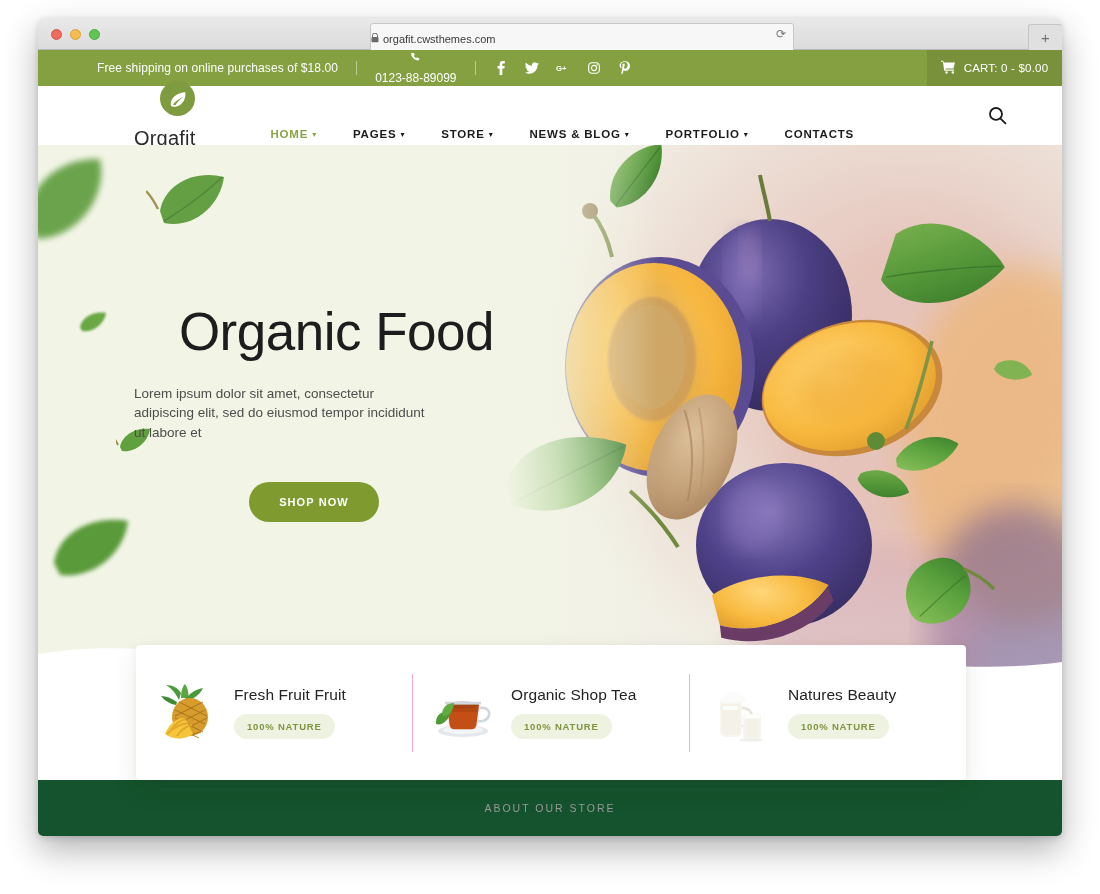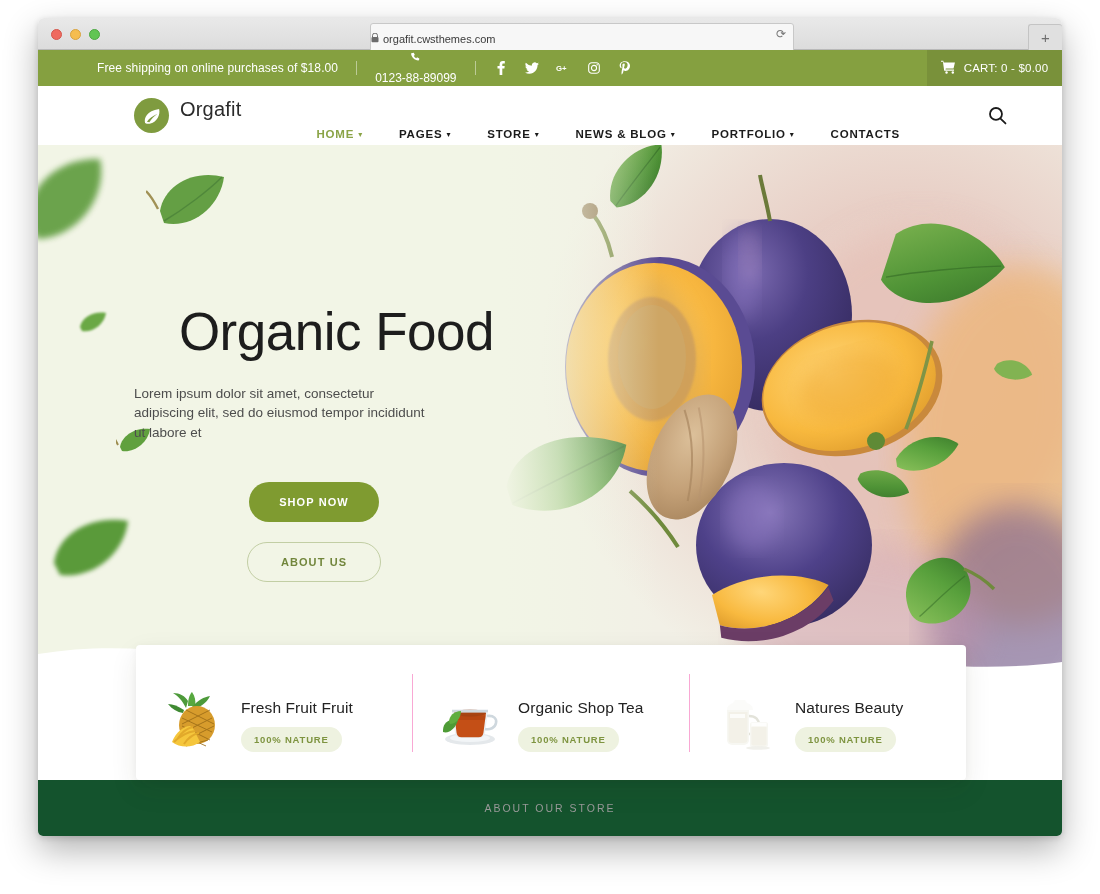--- a/index.html
+++ b/index.html
@@ -111,22 +111,23 @@
   }
 
   
   .navbar {
     position: relative;
     height: 59px;
     background: #ffffff;
     display: flex; align-items: center;
   }
   .brand {
-    display: flex; align-items: flex-start; gap: 11px;
+    display: flex; align-items: flex-end; gap: 11px;
     margin-left: 96px;
+    flex-direction: column;
   }
   .brand-mark {
     width: 35px; height: 35px; border-radius: 50%;
     background: #7f9b3f;
     display: flex; align-items: center; justify-content: center;
   }
   .brand-name {
     font-size: 20px; color: #2b2b2b; font-weight: 400;
     letter-spacing: 0.2px;
   }
@@ -220,22 +221,22 @@
     left: 98px; top: 595px;
     width: 830px; height: 135px;
     background: #ffffff;
     border-radius: 4px;
     box-shadow: 0 10px 28px rgba(40,45,20,0.09), 0 2px 8px rgba(40,45,20,0.05);
     display: flex; align-items: center;
     z-index: 9;
   }
   .feature {
     flex: 1; height: 78px;
-    display: flex; align-items: flex-end;
-    gap: 16px; padding: 0 6px 0 27px;
+    display: flex; align-items: center;
+    gap: 16px; padding: 0 6px 0 20px;
     position: relative;
   }
   .feature + .feature { border-left: 1px solid #f9a8d4; }
   .feature-icon {
     width: 62px; height: 62px;
     display: flex; align-items: center; justify-content: center;
     flex: none;
   }
   .feature-body { display: flex; flex-direction: column; gap: 10px; }
   .feature-title {
@@ -553,21 +554,20 @@
         <svg width="96" height="74" viewBox="0 0 96 74">
             <path d="M6 50C10 20 44 2 80 8 76 42 44 66 12 62z" fill="#5a9a3a"></path>
           </svg>
       </span>
 
       <div class="hero-copy">
         <div class="hero-title">Organic Food</div>
         <div class="hero-sub">Lorem ipsum dolor sit amet, consectetur adipiscing elit, sed do eiusmod tempor incididunt ut labore et</div>
         <div class="hero-actions">
           <div class="btn btn-primary">SHOP NOW</div>
-          <div class="btn btn-ghost">ABOUT US</div>
         </div>
       </div>
 
       <svg class="hero-wave" viewBox="0 0 1024 70" preserveAspectRatio="none">
         <path d="M0 34C120 14 220 52 330 50 470 48 560 24 700 30 820 35 920 56 1024 42L1024 70L0 70Z" fill="#ffffff"></path>
       </svg>
     </div>
 
     <div class="feature-card">
 

